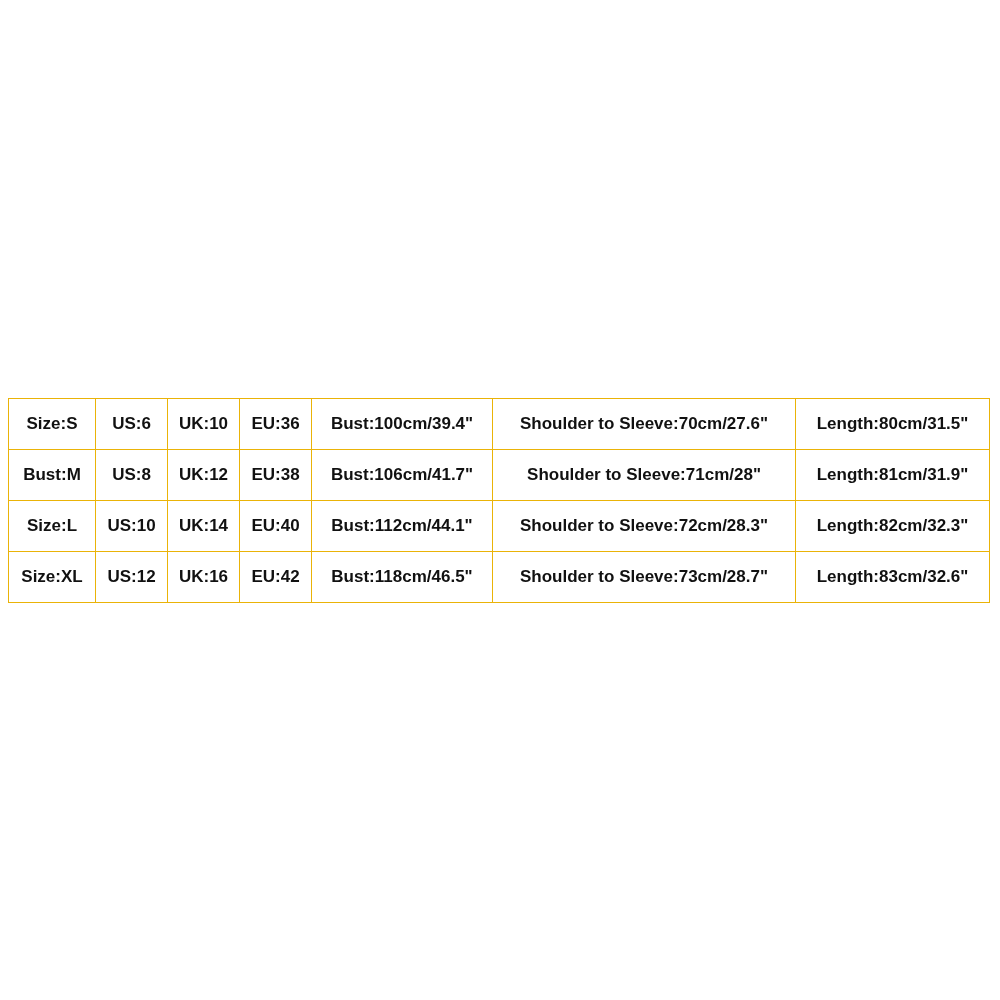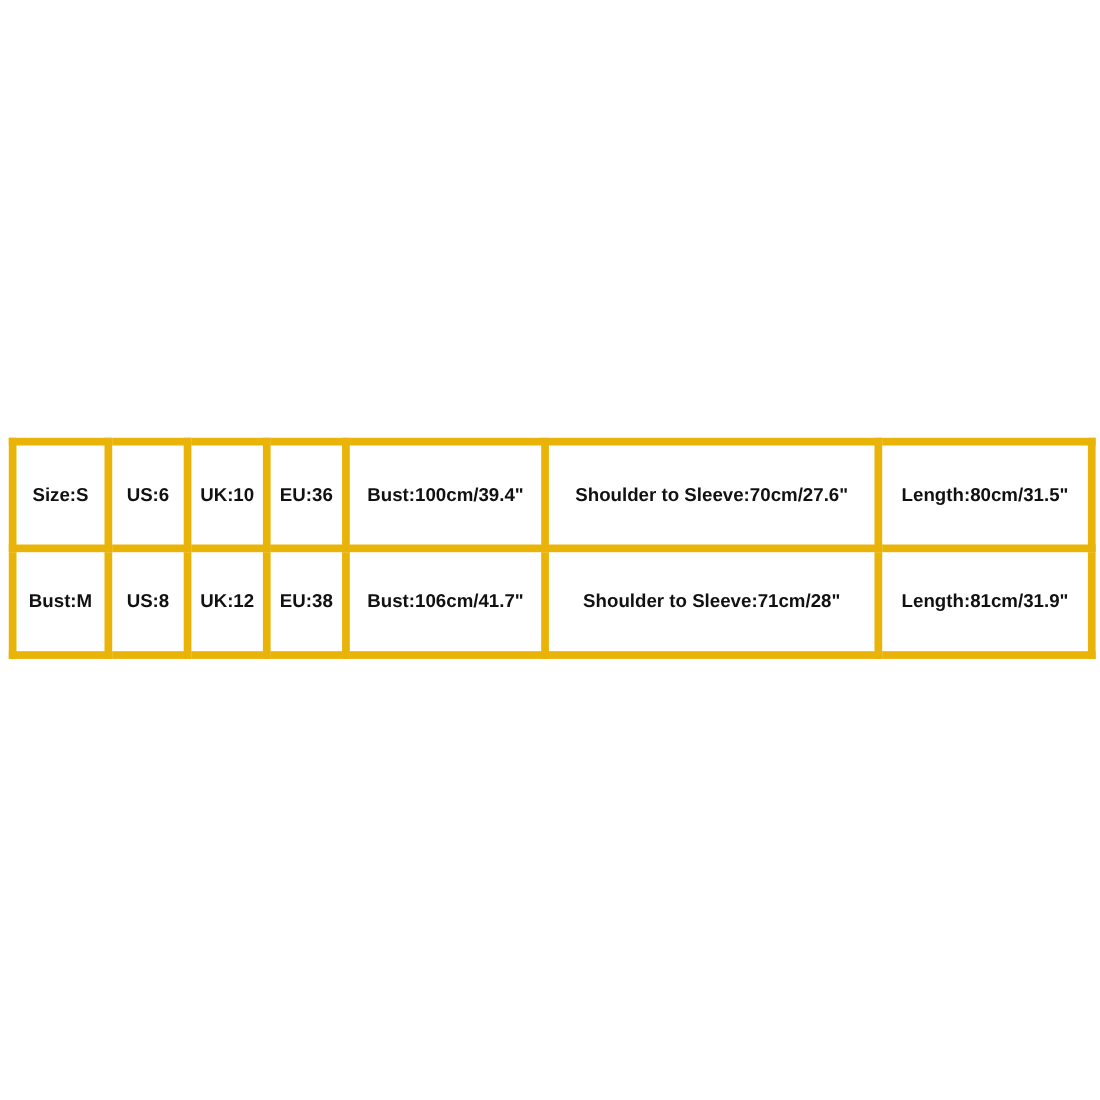--- a/index.html
+++ b/index.html
@@ -18,21 +18,21 @@
   table.size-chart {
     position: absolute;
     left: 8px;
     top: 398px;
     width: 981px;
     height: 201px;
     border-collapse: collapse;
     table-layout: fixed;
   }
   table.size-chart td {
-    border: 7px solid #eab308;
+    border: 1px solid #eab308;
     text-align: center;
     vertical-align: middle;
     font-size: 17px;
     font-weight: bold;
     color: #111111;
     white-space: nowrap;
     overflow: hidden;
     height: 50px;
     padding: 0 2px;
   }
@@ -63,15 +63,33 @@
       </tr>
       <tr>
         <td>Bust:M</td>
         <td>US:8</td>
         <td>UK:12</td>
         <td>EU:38</td>
         <td>Bust:106cm/41.7"</td>
         <td>Shoulder to Sleeve:71cm/28"</td>
         <td>Length:81cm/31.9"</td>
       </tr>
+      <tr>
+        <td>Size:L</td>
+        <td>US:10</td>
+        <td>UK:14</td>
+        <td>EU:40</td>
+        <td>Bust:112cm/44.1"</td>
+        <td>Shoulder to Sleeve:72cm/28.3"</td>
+        <td>Length:82cm/32.3"</td>
+      </tr>
+      <tr>
+        <td>Size:XL</td>
+        <td>US:12</td>
+        <td>UK:16</td>
+        <td>EU:42</td>
+        <td>Bust:118cm/46.5"</td>
+        <td>Shoulder to Sleeve:73cm/28.7"</td>
+        <td>Length:83cm/32.6"</td>
+      </tr>
     </tbody>
   </table>
 </div>
 
 </body></html>

